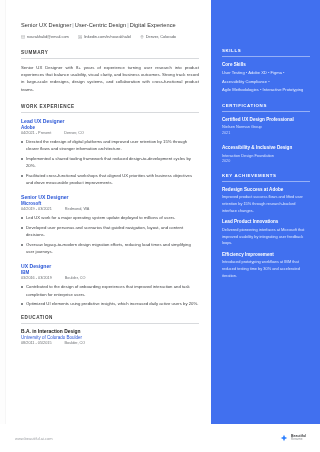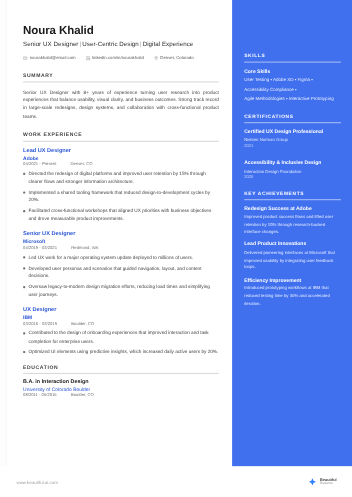--- a/index.html
+++ b/index.html
@@ -180,21 +180,20 @@
   .brand-l2 { font-size: 3.1px; color: #8b8e92; }
 </style>
 </head>
 <body>
 
 <div class="page">
   <div class="sheet">
 
     <div class="main">
 
-      <div class="name">Noura Khalid</div>
 
       <div class="headline">
         <span>Senior UX Designer</span><span class="sep">|</span><span>User-Centric Design</span><span class="sep">|</span><span>Digital Experience</span>
       </div>
 
       <div class="contacts">
         <div class="contact">
           <svg class="cicon" viewBox="0 0 16 16">
               <rect x="1" y="3" width="14" height="10" rx="1" fill="none" stroke="#6d7074" stroke-width="1.6"></rect>
               <path d="M1.6 4 8 9l6.4-5" fill="none" stroke="#6d7074" stroke-width="1.6"></path>

